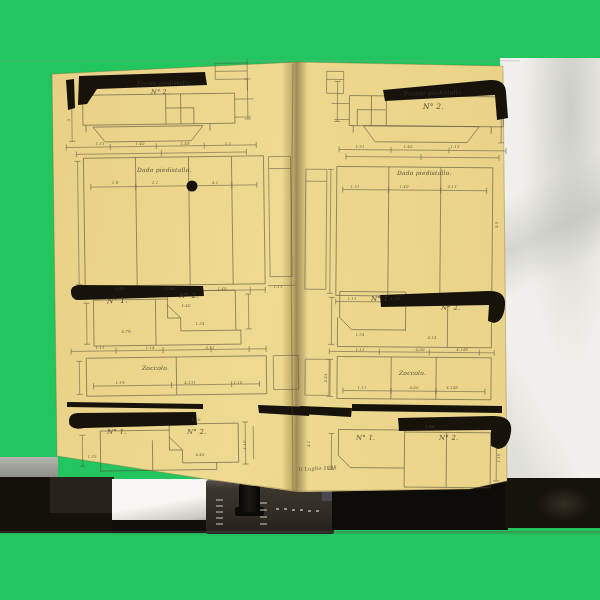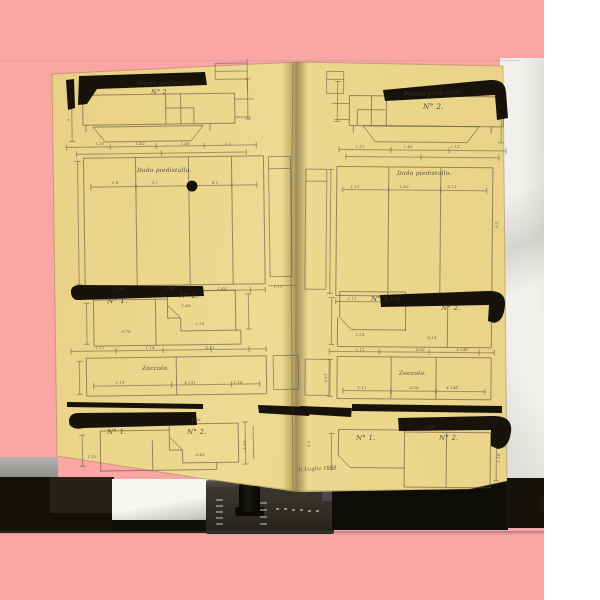--- a/index.html
+++ b/index.html
@@ -1,16 +1,16 @@
 <!DOCTYPE html>
 <html><head>
 <meta charset="utf-8">
 <style>
   html,body{margin:0;padding:0;background:#ffffff;}
-  .stage{position:relative;width:544px;height:600px;background:#fca5a5;overflow:hidden;
+  .stage{position:relative;width:600px;height:600px;background:#22c55e;overflow:hidden;
          font-family:"DejaVu Serif",serif;}
   .abs{position:absolute;}
   .lbl{position:absolute;font-style:italic;color:#3f382c;white-space:nowrap;
        letter-spacing:.2px;opacity:.85;line-height:1;}
   svg{position:absolute;left:0;top:0;pointer-events:none;}
   .dimtxt{font-family:"DejaVu Serif",serif;font-style:italic;fill:#554c3a;opacity:.8;}
 </style>
 </head>
 <body>
 

